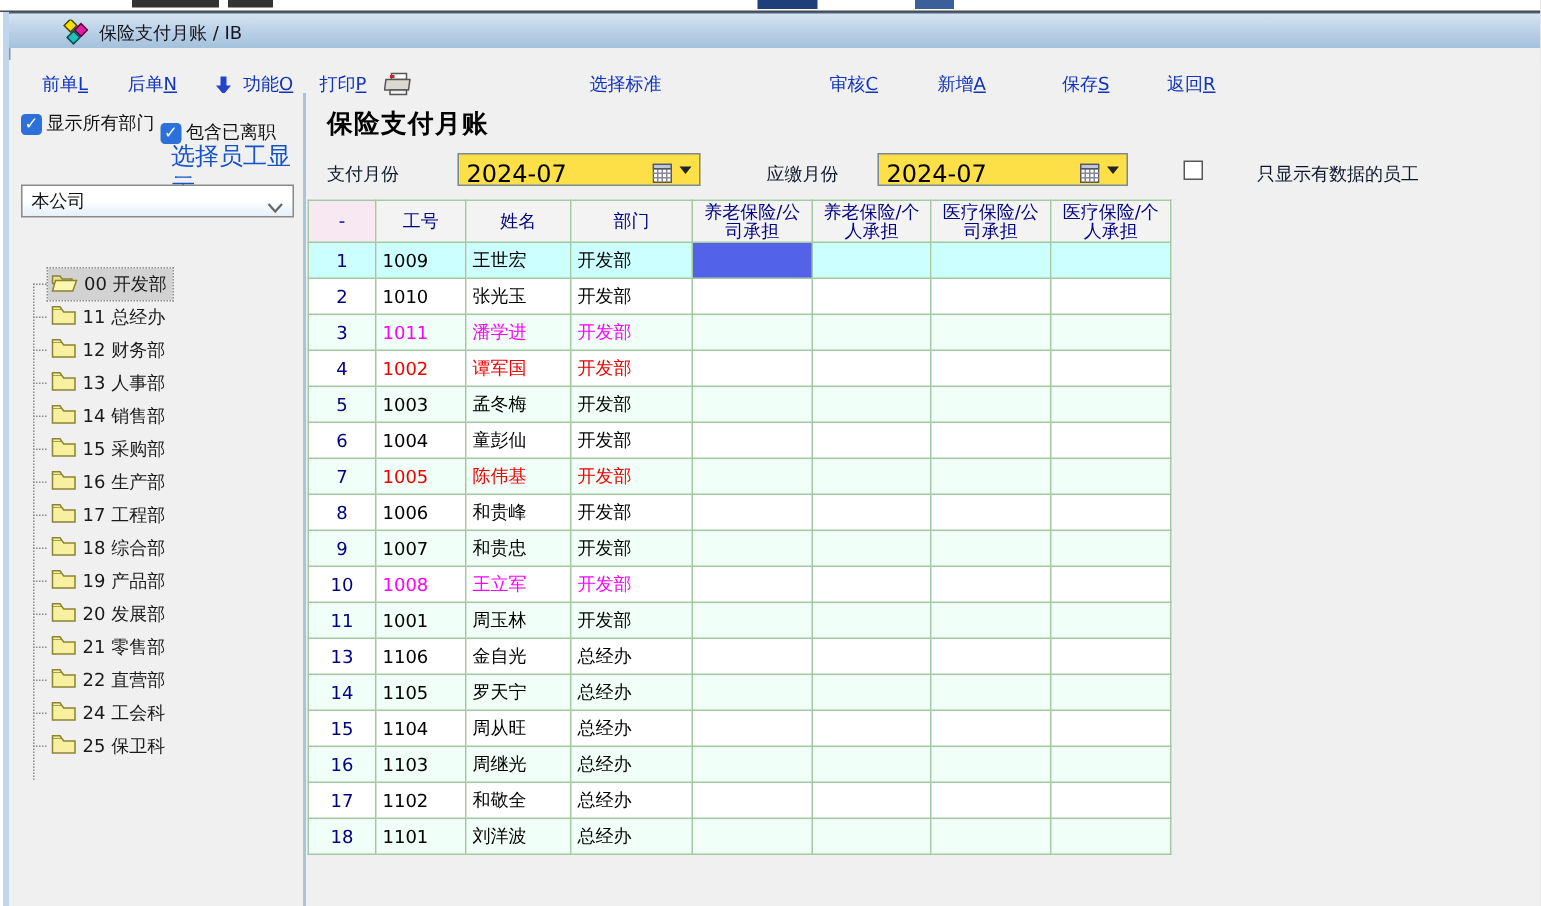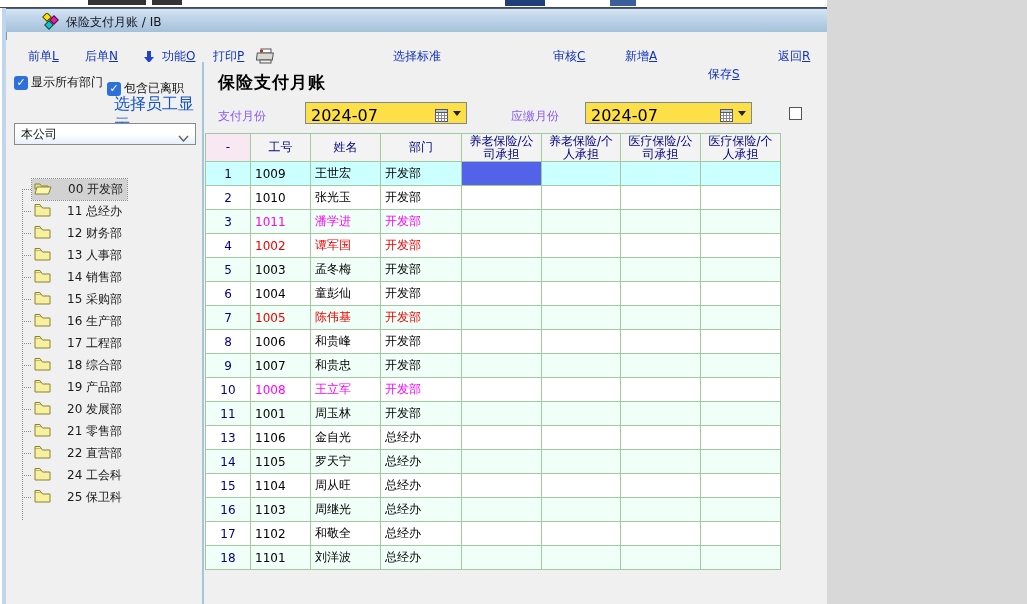--- a/index.html
+++ b/index.html
@@ -1,17 +1,17 @@
 <!DOCTYPE html>
 <html><head>
 <meta charset="utf-8">
 <style>
   * { margin:0; padding:0; box-sizing:border-box; }
   body { font-family:"DejaVu Sans","Liberation Sans",sans-serif; background:#d8d8d8; }
-  #screen { position:relative; width:827px; height:604px; overflow:hidden; background:#ECECEC; }
+  #screen { position:relative; width:1027px; height:604px; overflow:hidden; background:#ECECEC; }
 
   
   .top-strip { position:absolute; left:0; top:0; width:1027px; height:8px; background:#FFFFFF; border-bottom:1px solid #4A4A4A; }
   .frag { position:absolute; top:0; height:5px; background:#333; }
   .left-sliver { position:absolute; left:0; top:8px; width:6px; height:596px; background:#FFFFFF; }
   .left-sliver .blue { position:absolute; left:2px; top:0; width:4px; height:100%; background:#BFD6EC; }
 
   
   .window-bg { position:absolute; left:6px; top:8px; width:1021px; height:596px; background:#F0F0F0; border-left:1px solid #7E95AC; }
   .titlebar { position:absolute; left:6px; top:8px; width:1021px; height:24px;
@@ -38,25 +38,25 @@
     background:linear-gradient(180deg,#FFFFFF 50%,#E4F0FA 100%); font-size:12px; line-height:20px; padding-left:6px; color:#111; }
   .company-select .chev { position:absolute; right:6px; top:4px; color:#666; }
 
   
   .tree { position:absolute; left:0; top:116px; width:196px; }
   .trunk { position:absolute; left:16px; top:11px; height:331px; border-left:1px dotted #8A8A8A; }
   .tree-item { position:relative; height:22px; display:flex; align-items:center; padding-left:26px; cursor:default; }
   .tree-item::before { content:""; position:absolute; left:16px; top:11px; width:9px; border-top:1px dotted #8A8A8A; }
   .tree-item .node { display:inline-flex; align-items:center; padding:1px 4px 1px 2px; }
   .tree-item.selected .node { background:#D2D2D2; outline:1px dotted #8C8C8C; }
-  .tree-label { font-size:12px; color:#1A1A1A; margin-left:16px; white-space:nowrap; }
+  .tree-label { font-size:12px; color:#1A1A1A; margin-left:4px; white-space:nowrap; }
 
   
   .page-title { position:absolute; left:218px; top:71px; font-size:17px; font-weight:bold; color:#000; letter-spacing:1px; }
-  .flt-label { position:absolute; font-size:12px; color:#8b5cf6; }
+  .flt-label { position:absolute; font-size:12px; color:#0f172a; }
   .date-combo { position:absolute; height:22px; border:1px solid #7A8A99; background:#fde047; font-size:16px; }
   .date-combo .val { position:absolute; left:5px; top:3px; color:#000; }
   .date-combo .cal { position:absolute; right:18px; top:4px; }
   .date-combo .arr { position:absolute; right:5px; top:8px; width:0; height:0;
     border-left:4px solid transparent; border-right:4px solid transparent; border-top:5px solid #222; }
 
   
   .grid-wrap { position:absolute; left:205px; top:133px; }
   table { border-collapse:collapse; table-layout:fixed; background:#fff; }
   th, td { border:1px solid var(--grid,#A3C9A3); font-size:12px; height:24px; padding:0 4px; overflow:hidden; white-space:nowrap; }
@@ -113,21 +113,21 @@
       <svg width="22" height="16" viewBox="0 0 22 16">
         <rect x="5" y="1" width="10" height="4" fill="#FFFFFF" stroke="#555"></rect>
         <rect x="2" y="5" width="16" height="7" fill="#DADAD2" stroke="#555" transform="skewX(-8)"></rect>
         <rect x="4" y="2" width="3" height="2" fill="#CC2222"></rect>
         <rect x="4" y="12" width="11" height="3" fill="#EFEFEF" stroke="#555"></rect>
       </svg>
     </span>
     <span class="tb-btn" style="left:387px;"><span>选择标准</span></span>
     <span class="tb-btn" style="left:547px;"><span>审核</span><span class="hotkey">C</span></span>
     <span class="tb-btn" style="left:619px;"><span>新增</span><span class="hotkey">A</span></span>
-    <span class="tb-btn" style="left:702px;margin-top:18px;"><span>保存</span><span class="hotkey">S</span></span>
+    <span class="tb-btn" style="left:702px;"><span>保存</span><span class="hotkey">S</span></span>
     <span class="tb-btn" style="left:772px;"><span>返回</span><span class="hotkey">R</span></span>
   </div>
 
   <div class="sidebar">
     <div class="cbx-row">
       <span style="position:absolute;left:8px;top:0;"><span class="cbx">✓</span><span class="cbx-label">显示所有部门</span></span>
       <span style="position:absolute;left:101px;top:6px;"><span class="cbx">✓</span><span class="cbx-label">包含已离职</span></span>
     </div>
     <span class="link" style="left:108px;top:32px;">选择员工显示</span>
     <div class="company-select">

